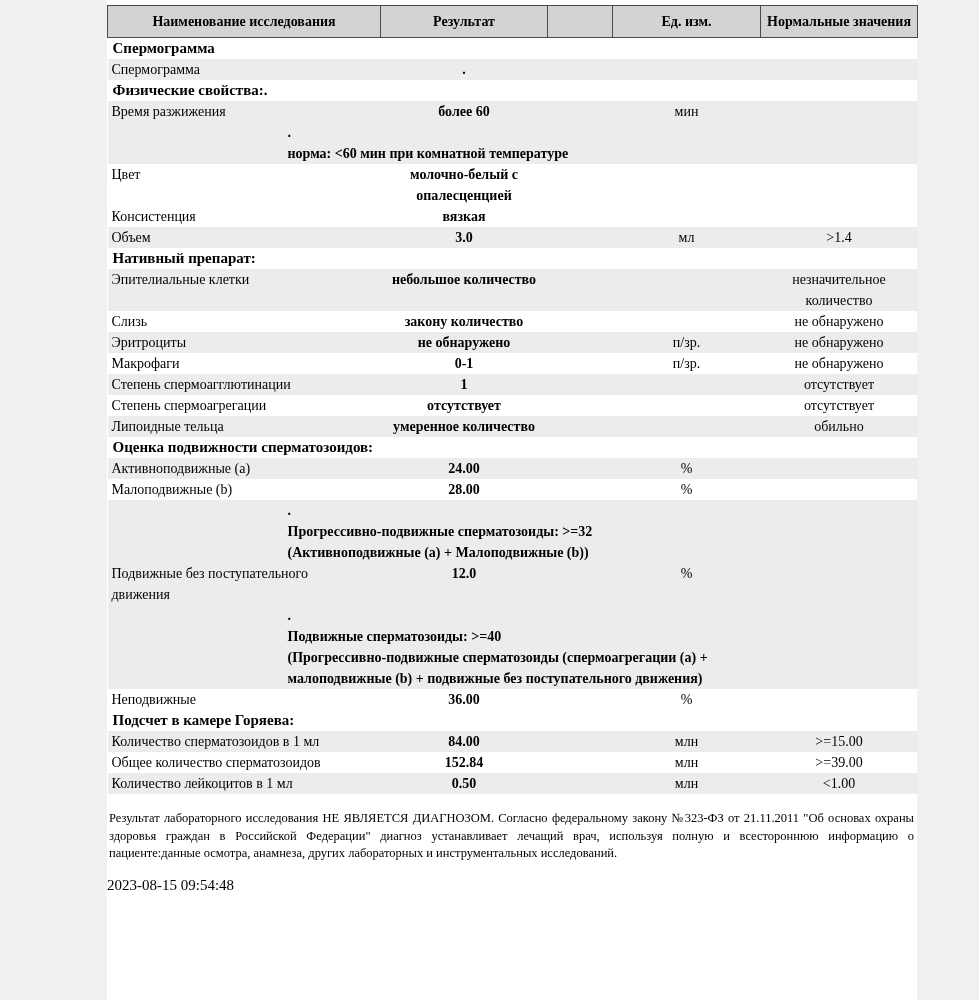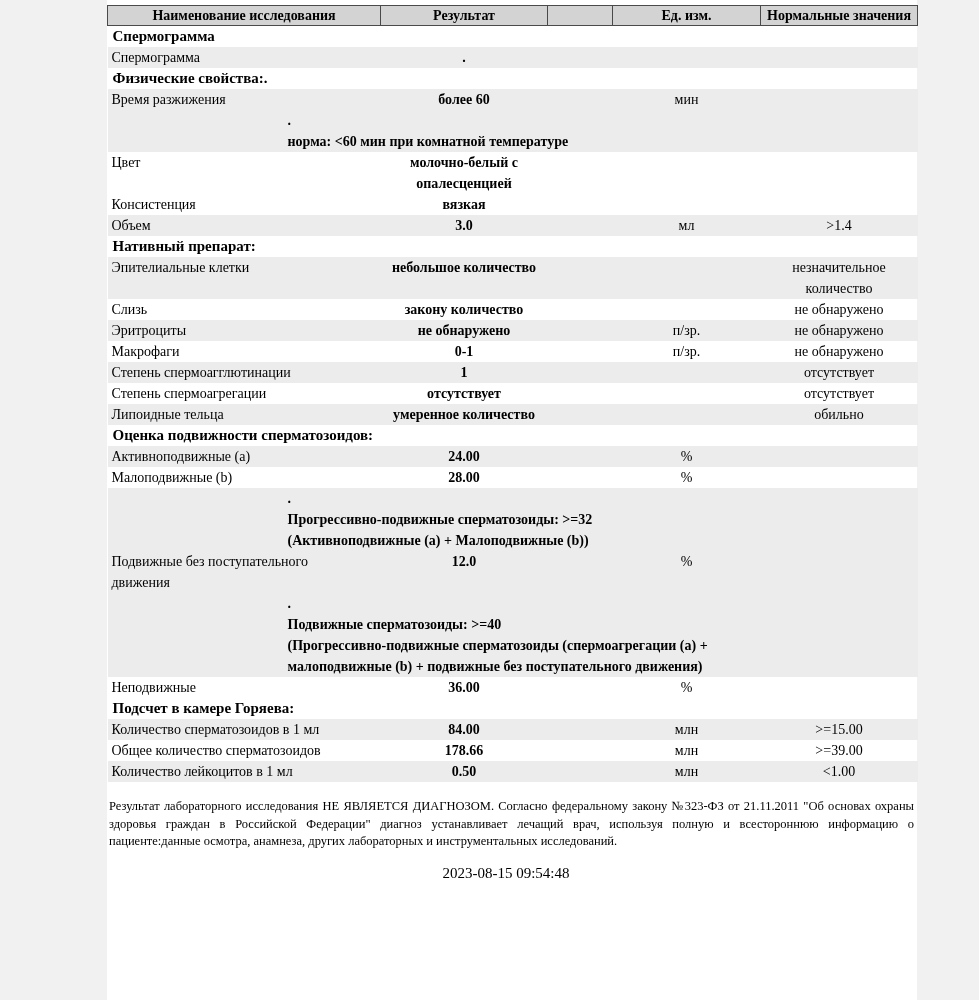--- a/index.html
+++ b/index.html
@@ -19,21 +19,21 @@
     width: 810px;
     border-collapse: collapse;
     table-layout: fixed;
     font-size: 14px;
   }
   thead th {
     background: #d3d3d3;
     border: 1px solid #4a4a4a;
     font-weight: bold;
     font-size: 14px;
-    height: 20px;
+    height: 32px;
     line-height: 18px;
     text-align: center;
     padding: 0 2px;
   }
   td {
     vertical-align: top;
     line-height: 21px;
     font-size: 14px;
     padding: 0;
   }
@@ -51,21 +51,21 @@
   }
   td.note-cell { padding-left: 180px; }
   .note-dot, .note-line { font-weight: bold; line-height: 21px; }
   .footer {
     font-size: 12.5px;
     line-height: 17.5px;
     text-align: justify;
     padding: 16px 3px 0 2px;
   }
   .timestamp {
-    text-align: center;
+    text-align: left;
     font-size: 15px;
     margin-top: 14px;
     padding-right: 12px;
   }
 </style>
 </head>
 <body>
 
 <div class="page">
   <table class="results">
@@ -237,21 +237,21 @@
         </tr>
         <tr class="shade">
           <td class="name">Количество сперматозоидов в 1 мл</td>
           <td class="result">84.00</td>
           <td class="flag"></td>
           <td class="unit">млн</td>
           <td class="normal">&gt;=15.00</td>
         </tr>
         <tr>
           <td class="name">Общее количество сперматозоидов</td>
-          <td class="result">178.66</td>
+          <td class="result">152.84</td>
           <td class="flag"></td>
           <td class="unit">млн</td>
           <td class="normal">&gt;=39.00</td>
         </tr>
         <tr class="shade">
           <td class="name">Количество лейкоцитов в 1 мл</td>
           <td class="result">0.50</td>
           <td class="flag"></td>
           <td class="unit">млн</td>
           <td class="normal">&lt;1.00</td>

